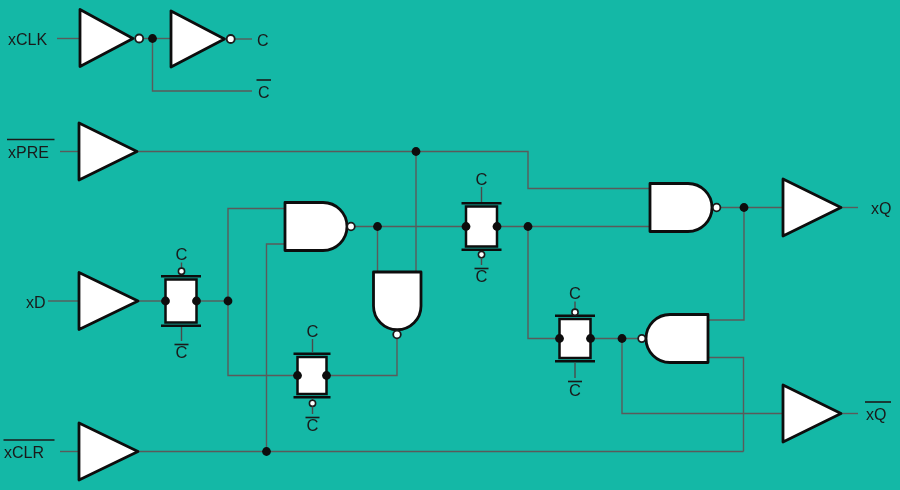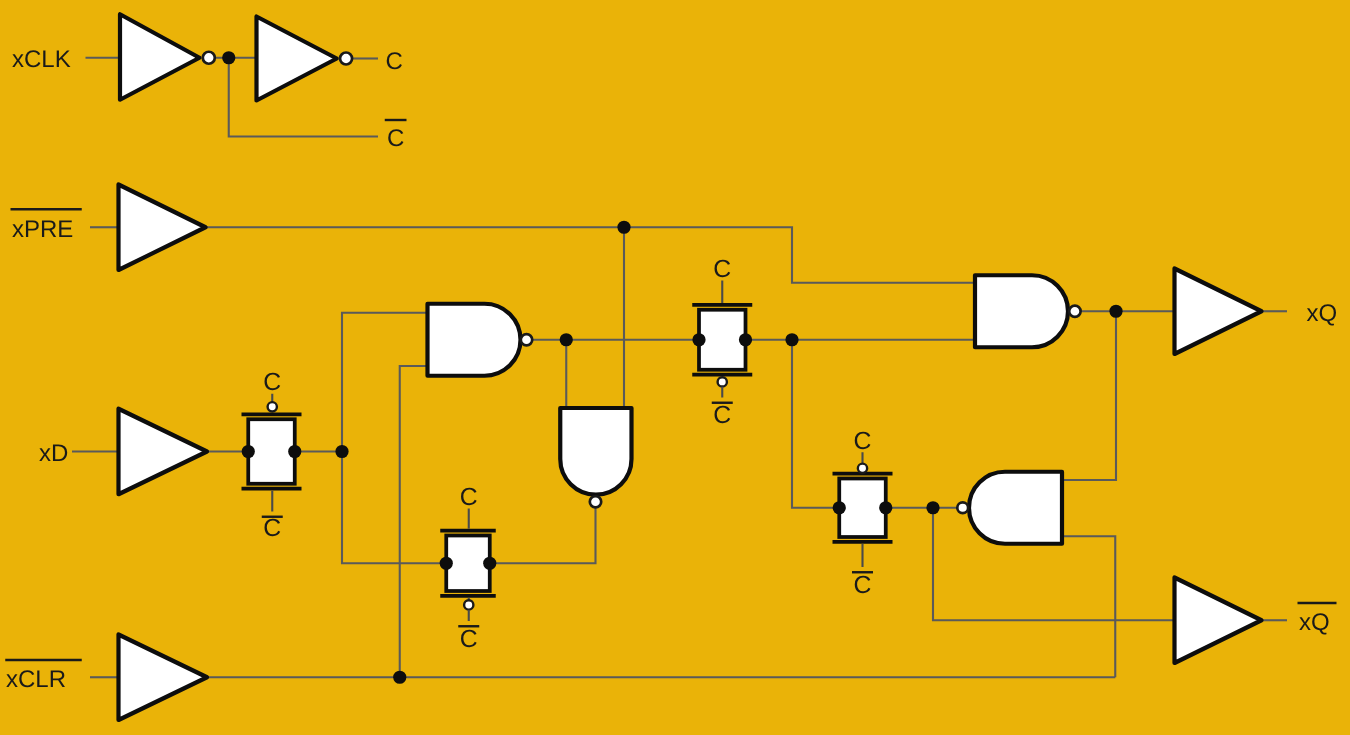--- a/index.html
+++ b/index.html
@@ -1,16 +1,16 @@
 <!DOCTYPE html>
 <html><head>
 <meta charset="utf-8">
 <style>
   html,body{margin:0;padding:0;background:#ffffff;}
-  .stage{position:relative;width:900px;height:490px;background:#eab308;overflow:hidden;
+  .stage{position:relative;width:900px;height:490px;background:#14b8a6;overflow:hidden;
          font-family:"Liberation Sans", sans-serif;}
   svg{display:block;}
   .wire{fill:none;stroke:#5a5a5a;stroke-width:1.4;}
   .stem{fill:none;stroke:#4a4a4a;stroke-width:1.4;}
   .gate{fill:#ffffff;stroke:#0d0d0d;stroke-width:2.8;stroke-linejoin:round;}
   .tgbox{fill:#ffffff;stroke:#0d0d0d;stroke-width:2.5;}
   .tgbar{fill:none;stroke:#0d0d0d;stroke-width:2.5;}
   .bubble{fill:#ffffff;stroke:#1a1a1a;stroke-width:1.8;}
   .smallbubble{fill:#ffffff;stroke:#1a1a1a;stroke-width:1.6;}
   .dot{fill:#0d0d0d;stroke:none;}

